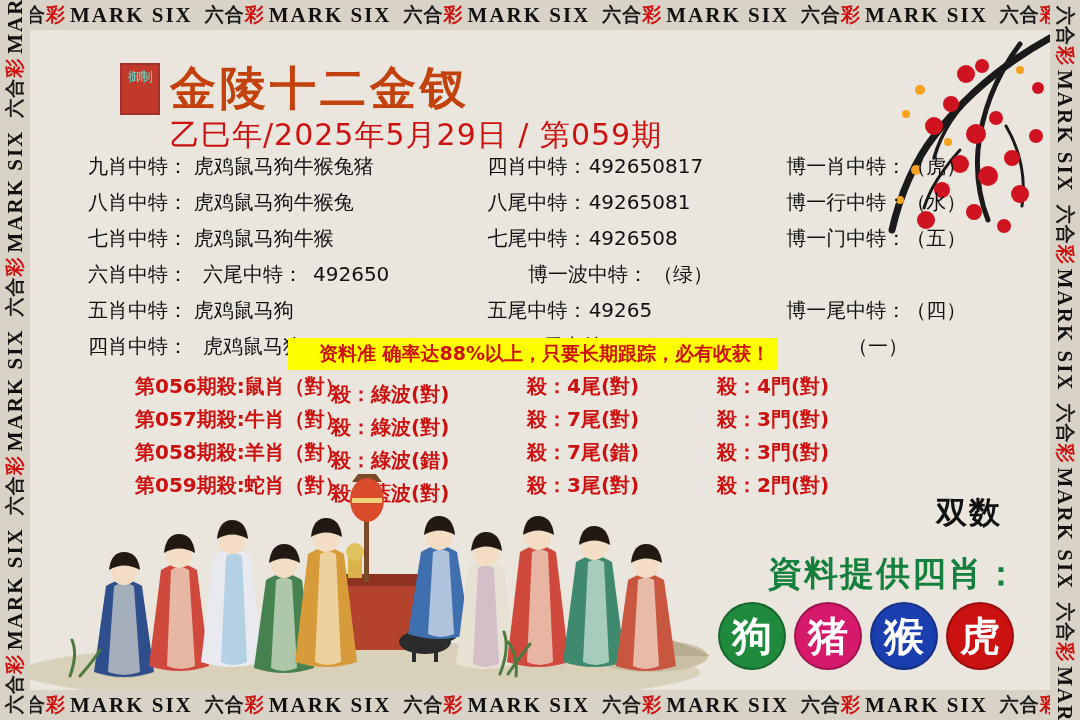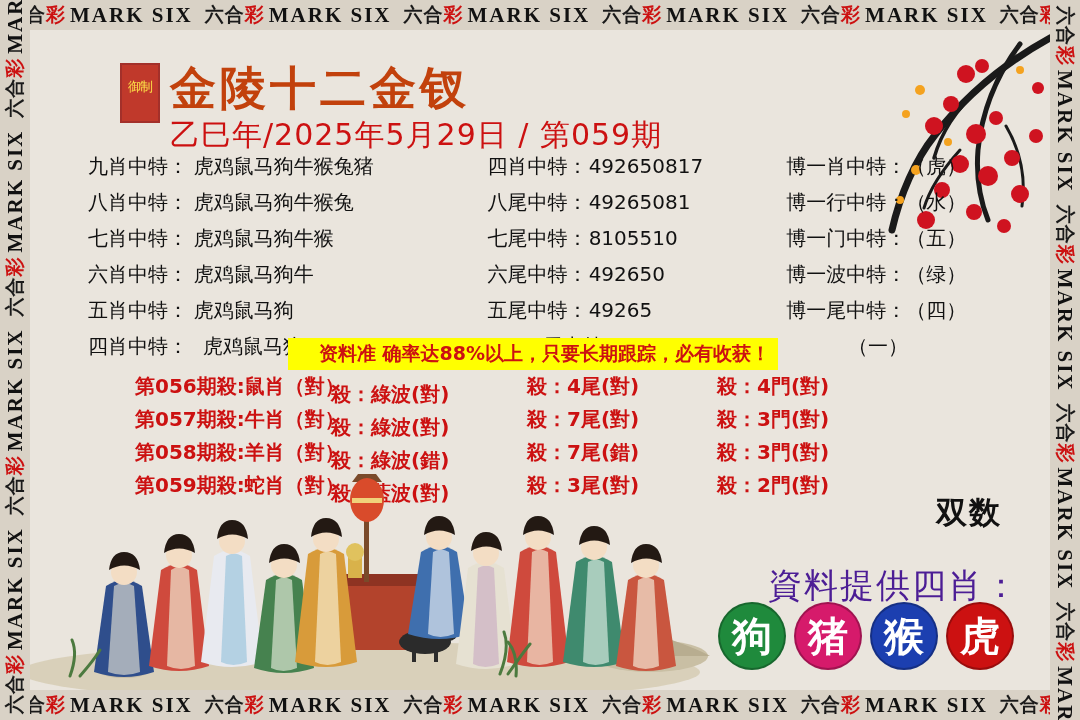--- a/index.html
+++ b/index.html
@@ -56,27 +56,27 @@
     background: #eae5dd;
     overflow: hidden;
   }
 
   
   .branch { position: absolute; right: 0; top: 0; width: 330px; height: 260px; pointer-events:none; }
 
   
   .seal {
     position: absolute; left: 90px; top: 33px;
-    width: 40px; height: 60px;
+    width: 40px; height: 52px;
     background: #c0392b;
     border: 2px solid #a3302a;
-    color: #fde047;
+    color: #5eead4;
     font-size: 13px; line-height: 15px;
     text-align: center;
-    padding-top: 14px;
+    padding-top: 4px;
     font-family: "DejaVu Sans", sans-serif;
     letter-spacing: -1px;
   }
   .title {
     position: absolute; left: 140px; top: 28px;
     font-size: 46px;
     font-weight: bold;
     color: #c2410c;
     font-family: "DejaVu Sans", sans-serif;
     letter-spacing: 4px;
@@ -124,22 +124,22 @@
   .rc4 { width: 160px; }
 
   
   .shuangshu {
     position: absolute; right: 48px; top: 462px;
     font-size: 31px; font-weight: bold; color: #111;
     font-family: "DejaVu Sans", sans-serif;
     letter-spacing: 2px;
   }
   .provide {
-    position: absolute; right: 30px; top: 533px;
-    font-size: 34px; font-weight: normal; color: #4c1d95;
+    position: absolute; right: 30px; top: 521px;
+    font-size: 34px; font-weight: bold; color: #15803d;
     font-family: "DejaVu Sans", sans-serif;
     letter-spacing: 2px;
   }
   .balls {
     position: absolute; right: 36px; top: 572px;
     display: flex; gap: 8px;
   }
   .ball {
     width: 68px; height: 68px; border-radius: 50%;
     display: flex; align-items: center; justify-content: center;
@@ -312,27 +312,26 @@
         <div class="cell c2">虎鸡鼠马狗牛猴兔</div>
         <div class="cell c3">八尾中特：</div>
         <div class="cell c4">49265081</div>
         <div class="cell c5">博一行中特：</div>
         <div class="cell c6">（水）</div>
       </div>
       <div class="grow">
         <div class="cell c1">七肖中特：</div>
         <div class="cell c2">虎鸡鼠马狗牛猴</div>
         <div class="cell c3">七尾中特：</div>
-        <div class="cell c4">8105510</div>
+        <div class="cell c4">4926508</div>
         <div class="cell c5">博一门中特：</div>
         <div class="cell c6">（五）</div>
       </div>
       <div class="grow">
         <div class="cell c1">六肖中特：</div>
-        <div class="cell c2">虎鸡鼠马狗牛</div>
         <div class="cell c3">六尾中特：</div>
         <div class="cell c4">492650</div>
         <div class="cell c5">博一波中特：</div>
         <div class="cell c6">（绿）</div>
       </div>
       <div class="grow">
         <div class="cell c1">五肖中特：</div>
         <div class="cell c2">虎鸡鼠马狗</div>
         <div class="cell c3">五尾中特：</div>
         <div class="cell c4">49265</div>

